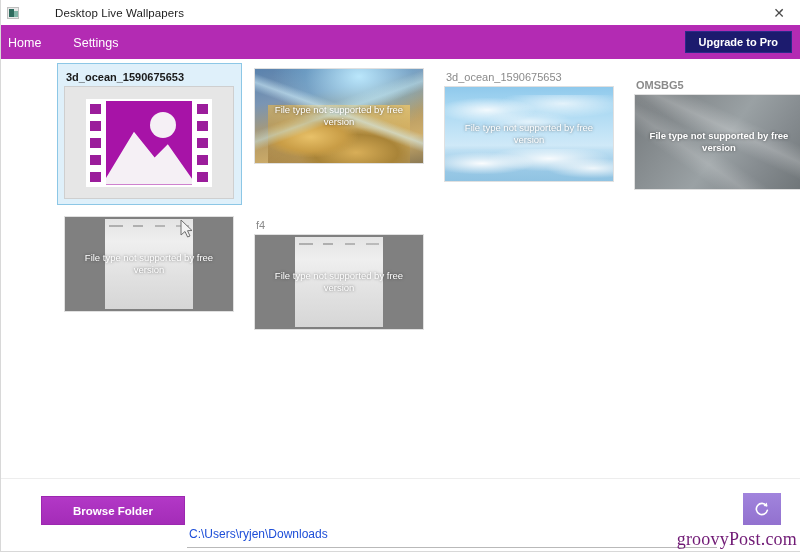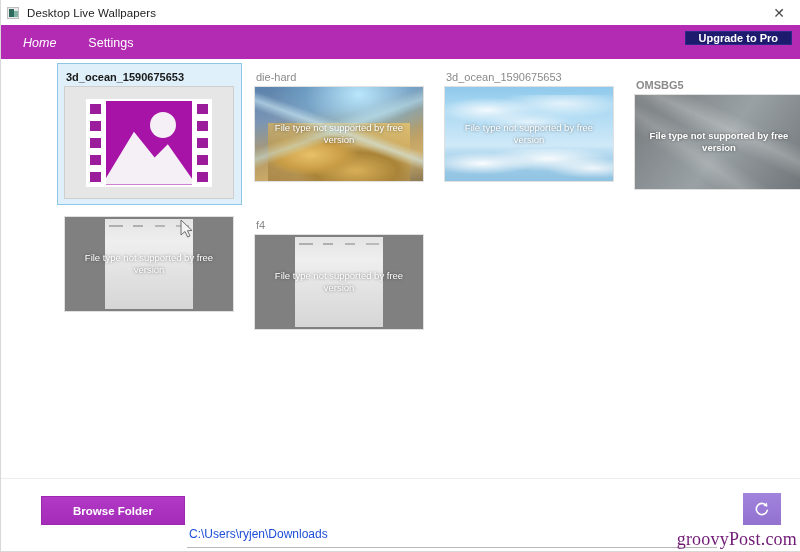--- a/index.html
+++ b/index.html
@@ -16,21 +16,21 @@
     border: 1px solid #d8d8d8;
     border-top: none;
   }
 
   
   .titlebar {
     position: absolute; left: 0; top: 0;
     width: 800px; height: 26px;
     background: #ffffff;
     border-bottom: 1px solid #e8e8e8;
-    display: flex; align-items: center;
+    display: flex; align-items: center; gap: 28px;
   }
   .title-icon {
     width: 12px; height: 12px;
     margin-left: 6px; margin-right: 8px;
     background: #e9e9e9;
     border: 1px solid #bfbfbf;
     position: relative;
     flex: 0 0 auto;
   }
   .title-icon::before {
@@ -63,24 +63,24 @@
     width: 800px; height: 33px;
     background: #b32bb3;
     display: flex; align-items: center;
   }
   .menu-item {
     font-size: 12.5px; color: #ffffff;
     padding: 0 16px; height: 33px;
     display: flex; align-items: center;
     white-space: nowrap;
   }
-  .menu-item:first-child { padding-left: 22px; font-style: italic; }
+  .menu-item:first-child { padding-left: 7px; }
   .upgrade-btn {
     position: absolute; right: 9px; top: 5px;
-    height: 14px; padding: 0 13px;
+    height: 22px; padding: 0 13px;
     background: #1c1b6e;
     color: #ffffff;
     font-size: 11px; font-weight: bold;
     display: flex; align-items: center; justify-content: center;
     border: 1px solid #2a2a8a;
     white-space: nowrap;
   }
 
   
   .content {
@@ -322,21 +322,20 @@
                 <span></span>
                 <span></span>
                 <span></span>
                 <span></span>
                 <span></span>
               </div>
             </div>
           </div>
         </div>
         <div class="card" style="left: 198px; top: 4px;">
-          <div class="card-label">die-hard</div>
           <div class="thumb">
             <div class="art-fox"></div>
             <div class="thumb-overlay">File type not supported by free version</div>
           </div>
         </div>
         <div class="card" style="left: 388px; top: 4px;">
           <div class="card-label">3d_ocean_1590675653</div>
           <div class="thumb">
             <div class="art-sky"></div>
             <div class="thumb-overlay">File type not supported by free version</div>

